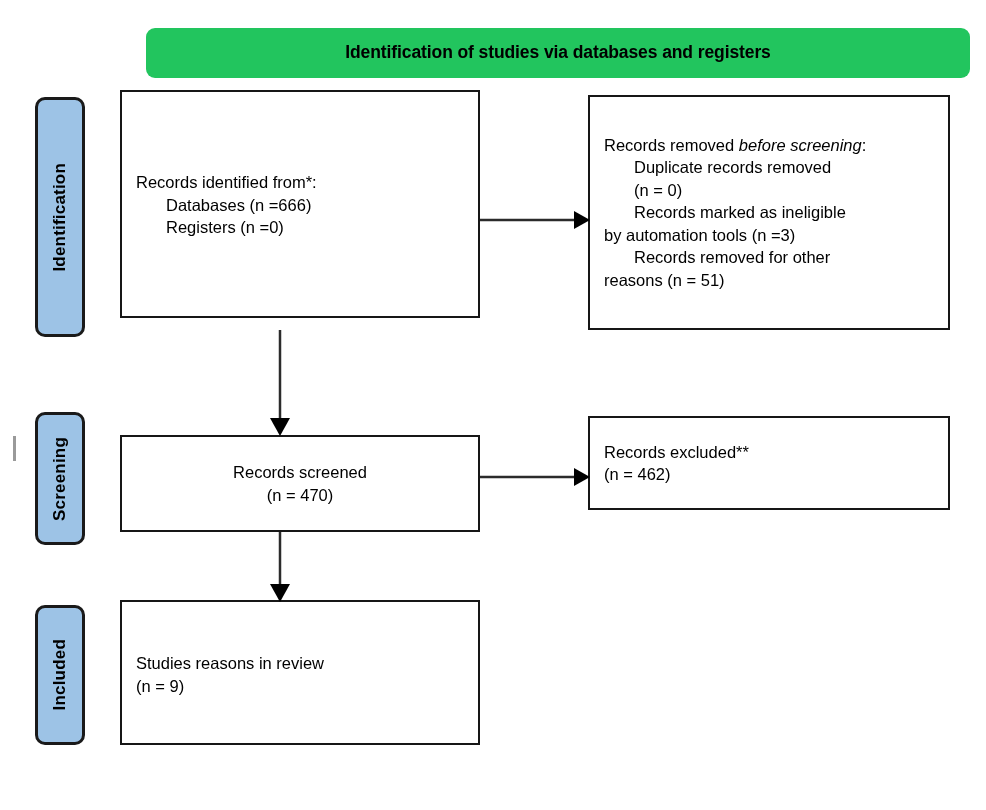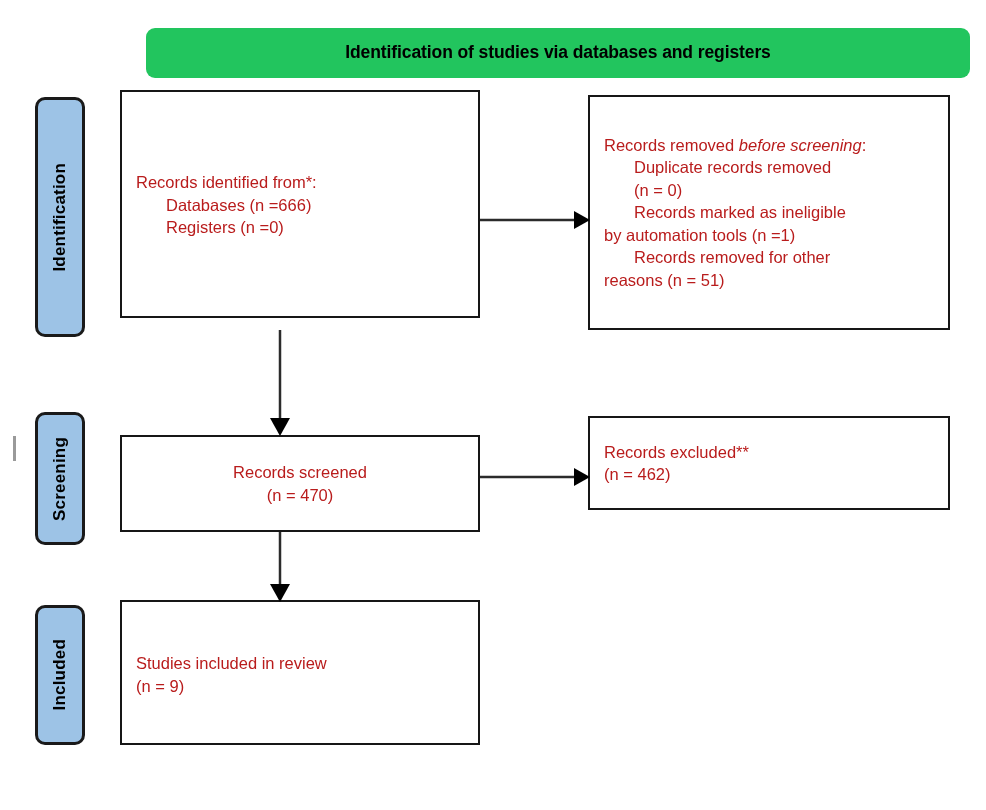--- a/index.html
+++ b/index.html
@@ -78,21 +78,21 @@
     border: 2.5px solid #171717;
     box-sizing: border-box;
     display: flex;
     flex-direction: column;
     justify-content: center;
   }
   .box-body {
     padding: 0 14px;
     font-size: 16.5px;
     line-height: 1.36;
-    color: #b91c1c;
+    color: #000000;
   }
   .box-line { white-space: pre-wrap; }
   .indent { padding-left: 30px; }
   .ital { font-style: italic; }
 
   #box-identified { left: 120px; top: 90px;  width: 360px; height: 228px; }
   #box-removed    { left: 588px; top: 95px;  width: 362px; height: 235px; }
   #box-screened   { left: 120px; top: 435px; width: 360px; height: 97px; text-align: center;  }
   #box-excluded   { left: 588px; top: 416px; width: 362px; height: 94px;  }
   #box-included   { left: 120px; top: 600px; width: 360px; height: 145px; }
@@ -155,21 +155,21 @@
       <div class="box-line indent">Registers (n =0)</div>
     </div>
   </div>
 
   <div class="box" id="box-removed">
     <div class="box-body">
       <div class="box-line"><span>Records removed </span><span class="ital">before screening</span><span>:</span></div>
       <div class="box-line indent">Duplicate records removed</div>
       <div class="box-line indent">(n = 0)</div>
       <div class="box-line indent">Records marked as ineligible</div>
-      <div class="box-line">by automation tools (n =1)</div>
+      <div class="box-line">by automation tools (n =3)</div>
       <div class="box-line indent">Records removed for other</div>
       <div class="box-line">reasons (n = 51)</div>
     </div>
   </div>
 
   <div class="box" id="box-screened">
     <div class="box-body">
       <div class="box-line">Records screened</div>
       <div class="box-line">(n = 470)</div>
     </div>
@@ -177,21 +177,21 @@
 
   <div class="box" id="box-excluded">
     <div class="box-body">
       <div class="box-line">Records excluded**</div>
       <div class="box-line">(n = 462)</div>
     </div>
   </div>
 
   <div class="box" id="box-included">
     <div class="box-body">
-      <div class="box-line">Studies included in review</div>
+      <div class="box-line">Studies reasons in review</div>
       <div class="box-line">(n = 9)</div>
     </div>
   </div>
 
   <div class="conn" id="arrow-ident-to-removed">
     <svg width="110" height="28" viewBox="0 0 110 28">
       <line x1="0" y1="14" x2="96" y2="14" stroke="#2b2b2b" stroke-width="2.5"></line>
       <polygon points="94,5 110,14 94,23" fill="#000000"></polygon>
     </svg>
   </div>

